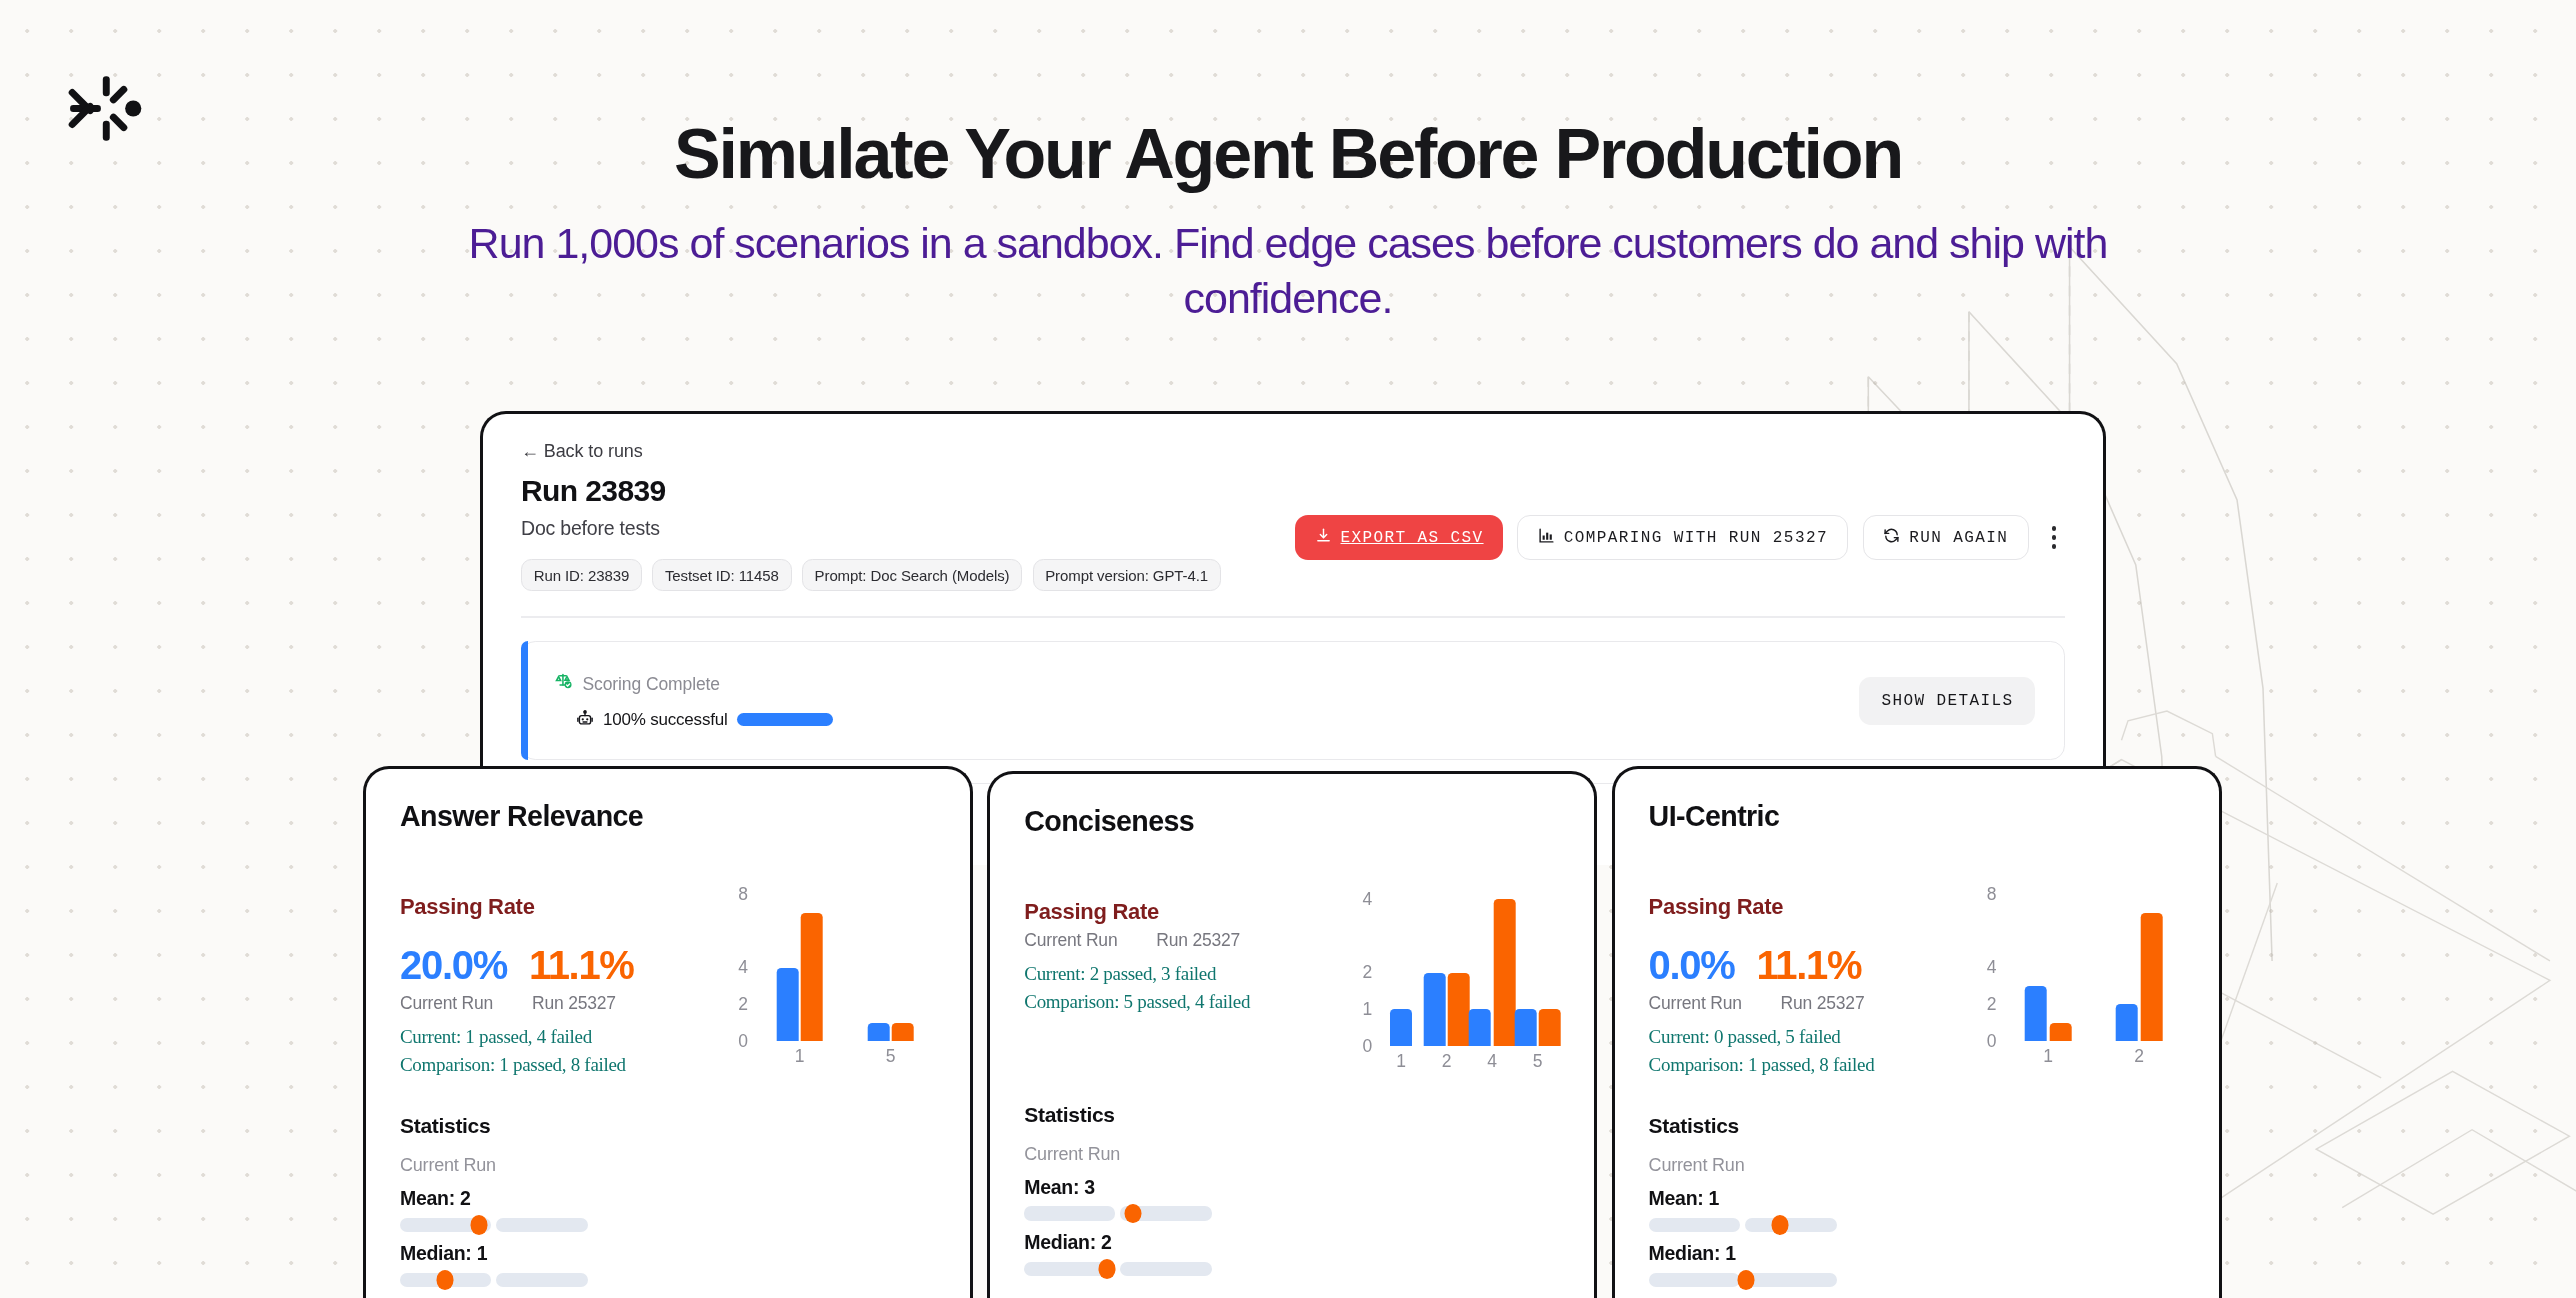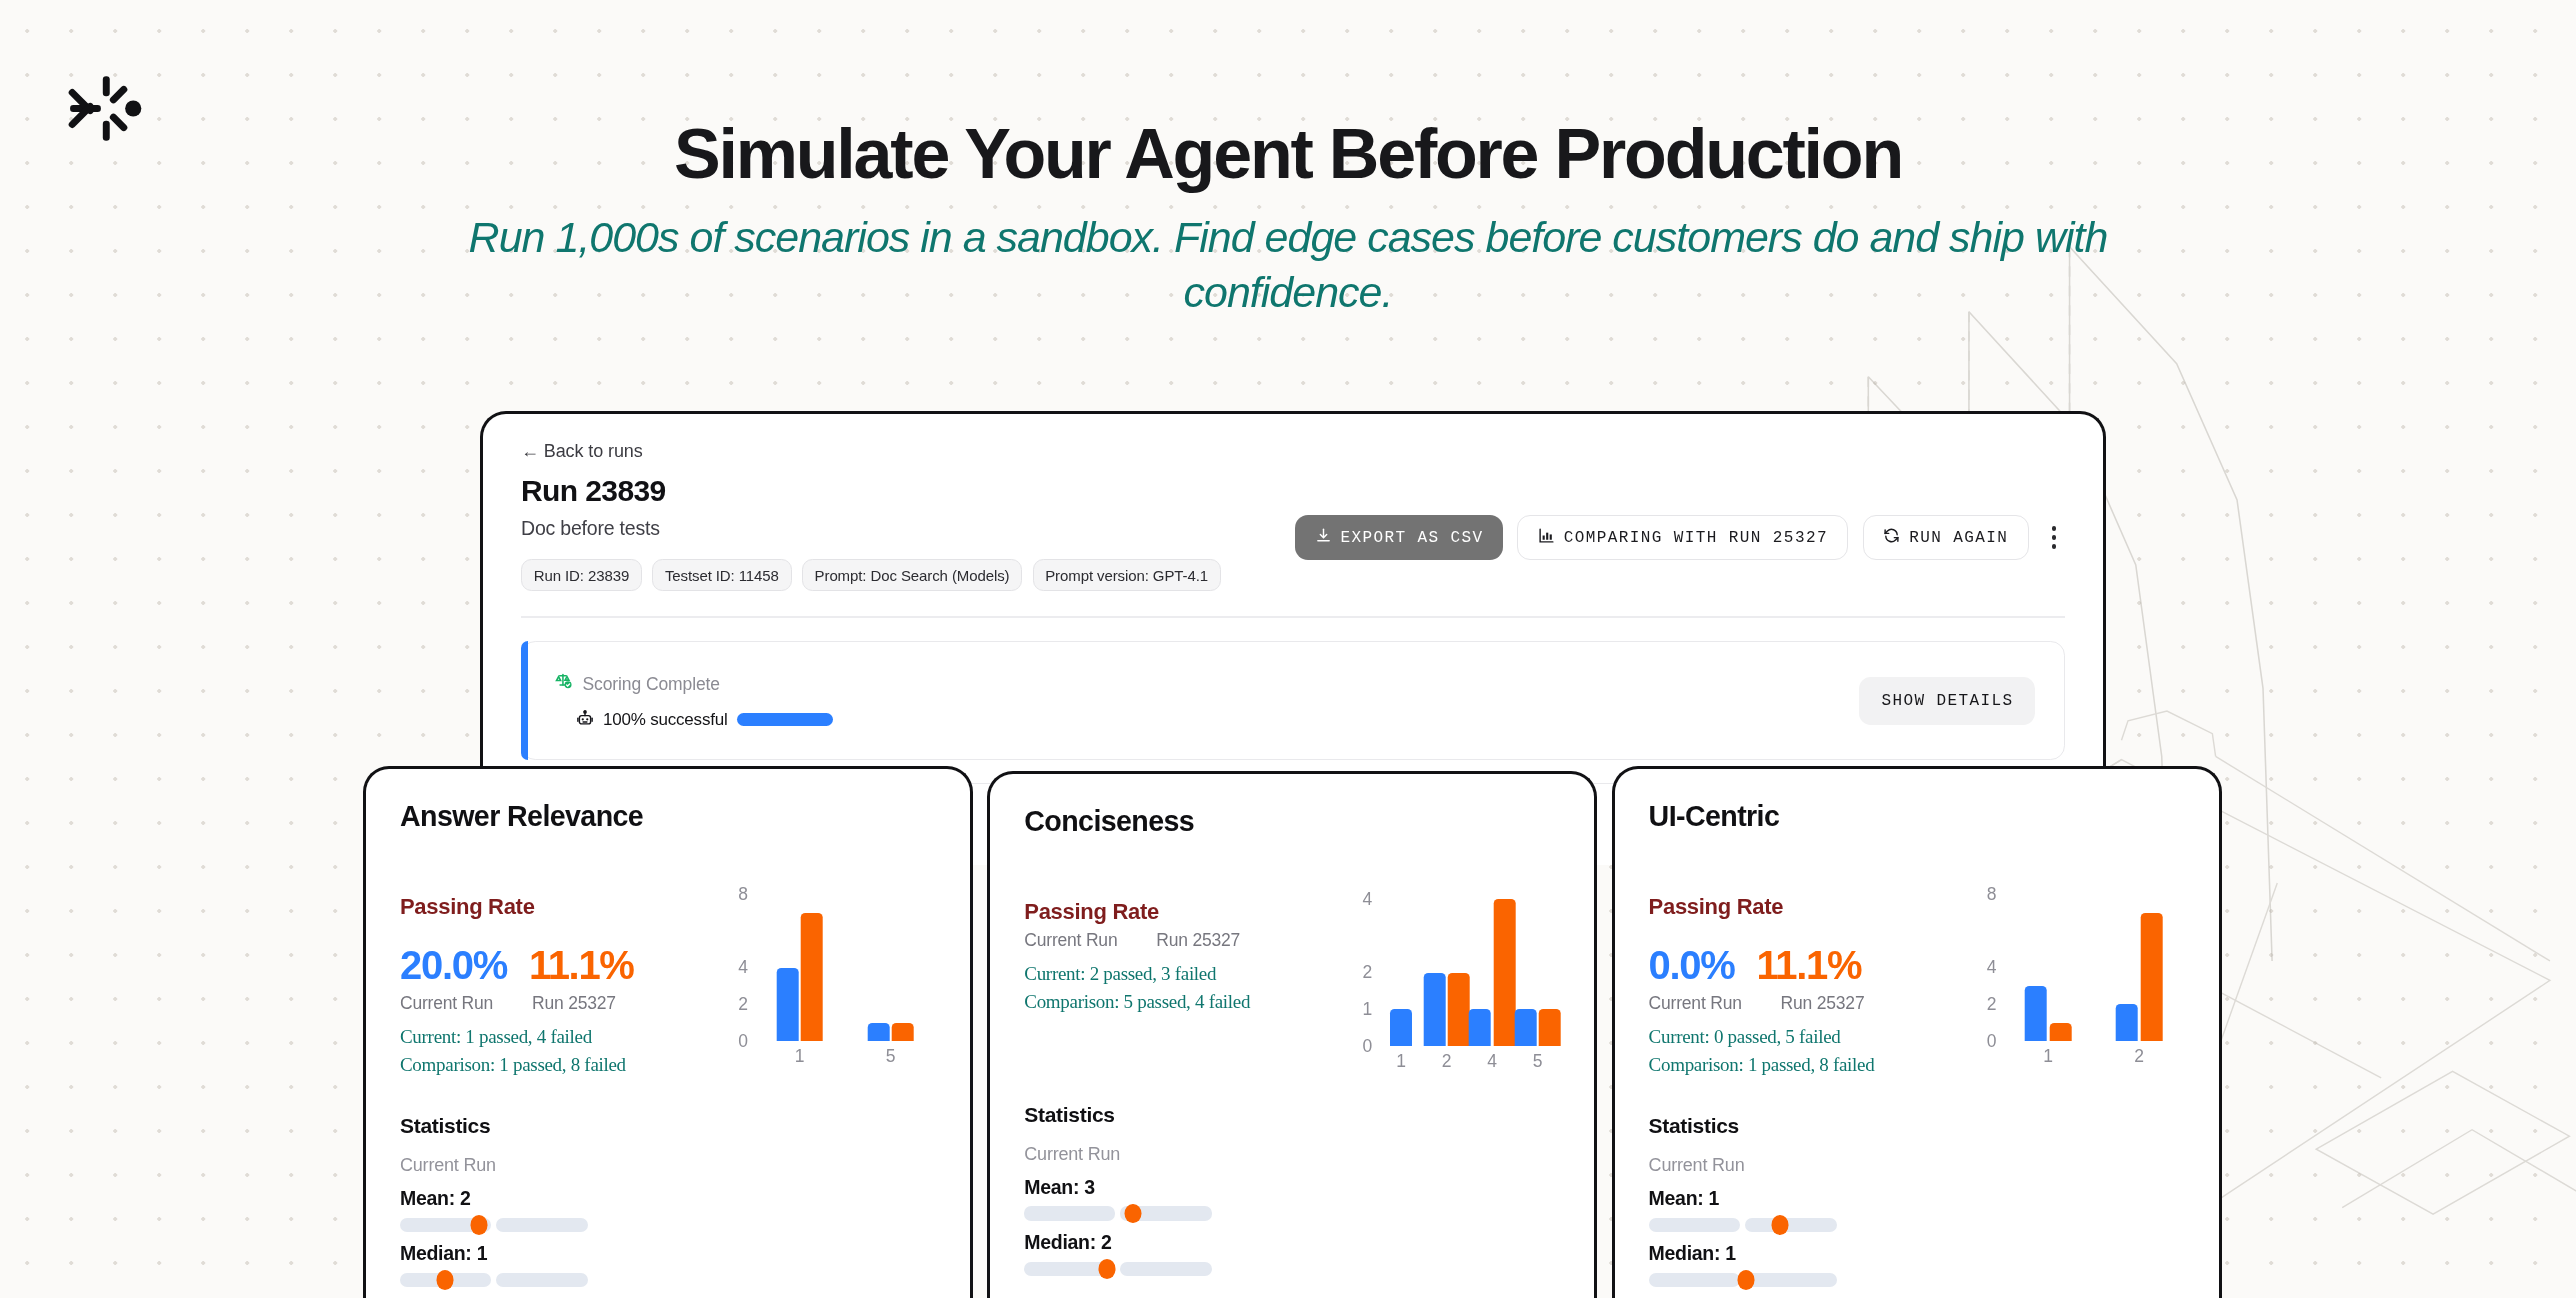--- a/index.html
+++ b/index.html
@@ -26,23 +26,23 @@
   
   .logo { position: absolute; left: 67px; top: 70px; width: 77px; height: 77px; }
   .logo svg { width: 100%; height: 100%; display: block; }
 
   .hero { position: absolute; left: 0; right: 0; top: 117px; text-align: center; }
   .hero h1 {
     font-size: 70px; line-height: 1.06; letter-spacing: -2.2px;
     font-weight: 700; color: #18181b;
   }
   .hero p {
-    margin: 19px auto 0; max-width: 1752px;
+    margin: 25px auto 0; max-width: 1752px;
     font-size: 43px; line-height: 1.28; letter-spacing: -1px;
-    font-weight: 400; color: #0f766e; font-style: italic;
+    font-weight: 400; color: #4c1d95;
   }
 
   
   .run-panel {
     position: absolute; left: 480px; top: 411px; width: 1626px; height: 454px;
     background: #fff; border: 3.9px solid #111114; border-radius: 26px 26px 0 0;
     border-bottom: none; overflow: hidden;
   }
   .panel-pad { padding: 27px 38px 0 38px; }
   .back-link {
@@ -59,21 +59,21 @@
     letter-spacing: -0.1px;
   }
 
   .hdr-actions { position: absolute; right: 38px; top: 101px; display: flex; align-items: center; gap: 14.3px; }
   .btn {
     display: inline-flex; align-items: center; gap: 9px;
     height: 45px; padding: 0 19.5px; border-radius: 13px;
     font-size: 16px; letter-spacing: 1.4px; white-space: nowrap; cursor: pointer;
     font-family: "Liberation Mono", monospace;
   }
-  .btn-dark { background: #737373; color: #fff; border: none; }
+  .btn-dark { background: #ef4444; color: #fff; border: none; text-decoration: underline; }
   .btn-ghost { background: #fff; color: #1b1b1f; border: 1.3px solid #e5e5e8; }
   .kebab { width: 22px; height: 45px; display: flex; flex-direction: column; justify-content: center; align-items: center; gap: 4.5px; cursor: pointer; }
   .kebab i { width: 4.5px; height: 4.5px; border-radius: 50%; background: #2a2a2e; display: block; }
 
   .divider { margin: 25px 38px 0; height: 1.9px; background: #ececef; }
 
   .score-row {
     margin: 23.4px 38px 0; background: #fff; border: 1.3px solid #e9e9ec;
     border-radius: 14.3px; position: relative; padding: 30px 28.6px 28.6px 32px;
     min-height: 110px;

